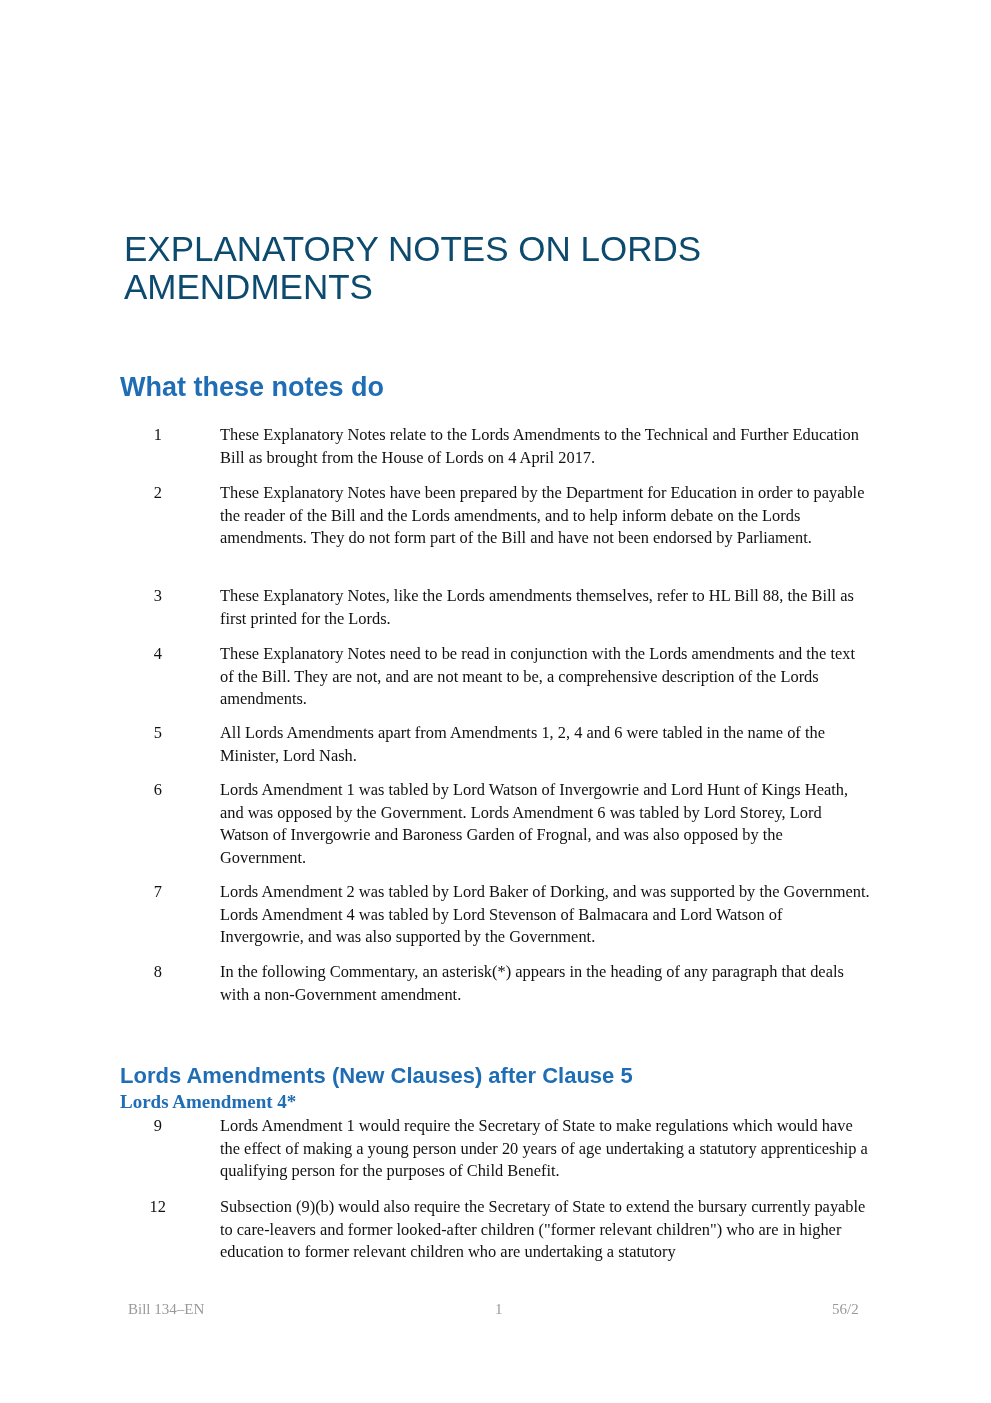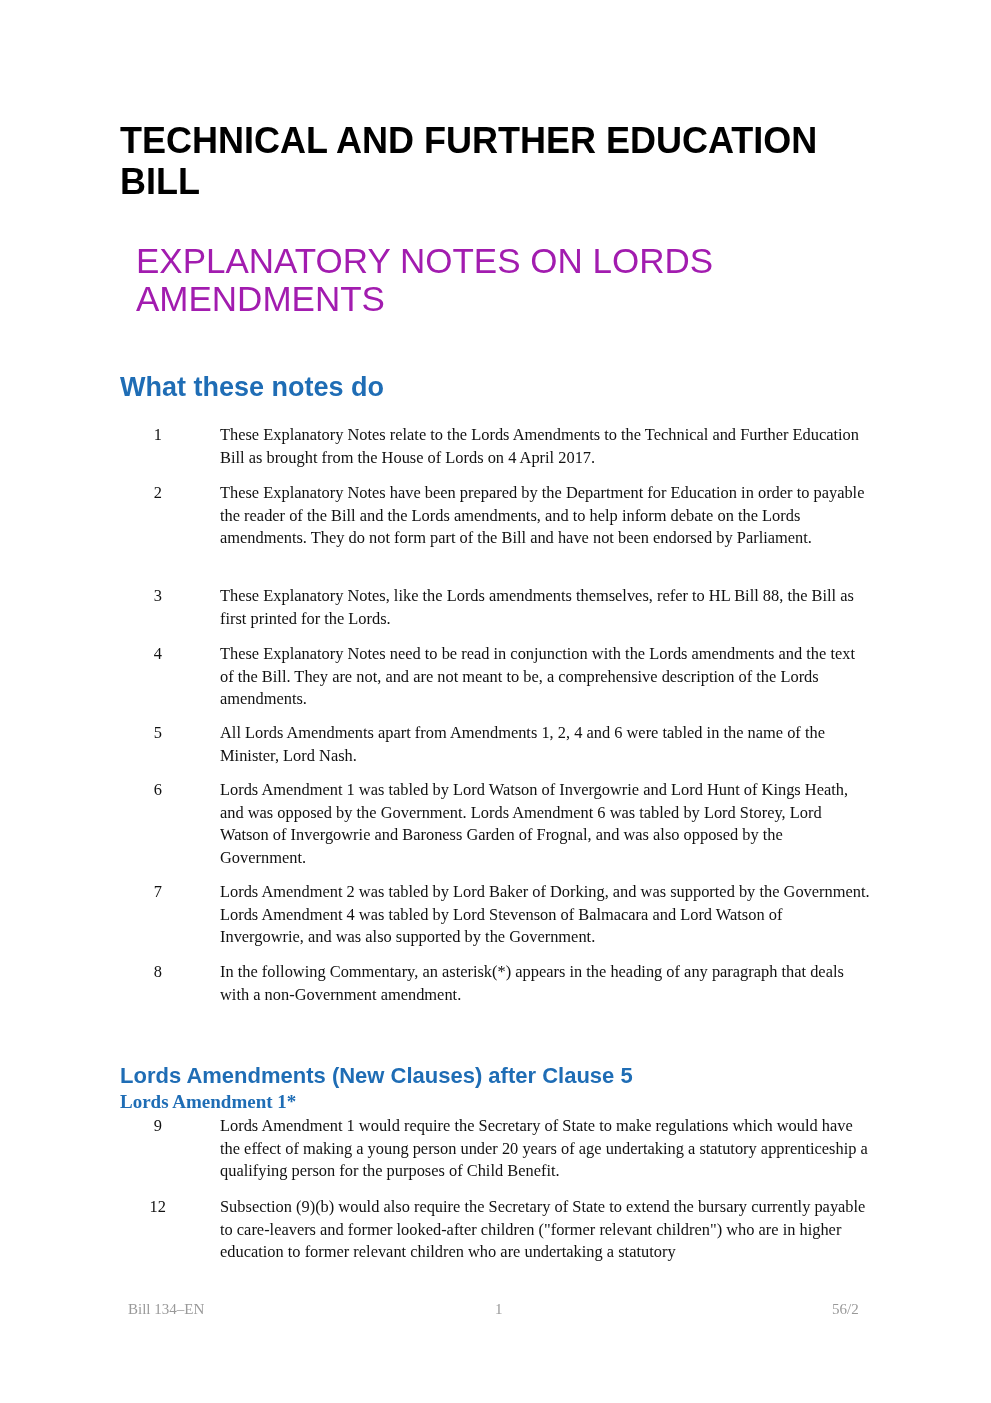--- a/index.html
+++ b/index.html
@@ -6,21 +6,21 @@
   body { width: 991px; height: 1403px; position: relative; overflow: hidden; }
   .page { position: absolute; left: 0; top: 0; width: 991px; height: 1403px; }
   .title {
     position: absolute; left: 120px; top: 120px; width: 760px;
     font-family: "Liberation Sans", sans-serif; font-weight: bold;
     font-size: 36px; line-height: 41px; color: #000; margin: 0;
   }
   .subtitle {
     position: absolute; left: 120px; top: 226px; width: 760px;
     font-family: "Liberation Sans", sans-serif; font-weight: normal;
-    font-size: 35px; line-height: 38px; color: #a21caf; margin: 16px;
+    font-size: 35px; line-height: 38px; color: #0c4a6e; margin: 4px;
   }
   .h1 {
     font-family: Liberation Sans, sans-serif; font-weight: bold;
     color: #1f6db5; margin: 0; position: absolute; left: 120px;
   }
   .h1.big { font-size: 27px; line-height: 32px; }
   .h2 { font-size: 22px; line-height: 26px; }
   .h3 {
     position: absolute; left: 120px; font-family: "Liberation Serif", serif;
     font-size: 19px; line-height: 22px; color: #1f6db5; margin: 0;
@@ -35,21 +35,20 @@
   .para .txt { flex: 1; margin-left: 40px; }
   .footer {
     position: absolute; top: 1301px; font-family: "Liberation Serif", serif;
     font-size: 15px; color: #999;
   }
 </style>
 </head>
 <body>
 
 <div class="page">
-  <h1 class="title">TECHNICAL AND FURTHER EDUCATION BILL</h1>
   <h2 class="subtitle">EXPLANATORY NOTES ON LORDS AMENDMENTS</h2>
 
   <h3 class="h1 big" style="top:371px;">What these notes do</h3>
 
   <div class="para" style="top:424px;">
     <span class="num single">1</span>
     <span class="txt">These Explanatory Notes relate to the Lords Amendments to the Technical and Further Education Bill as brought from the House of Lords on 4 April 2017.</span>
   </div>
   <div class="para" style="top:482px;">
     <span class="num single">2</span>
@@ -74,21 +73,21 @@
   <div class="para" style="top:881px;">
     <span class="num single">7</span>
     <span class="txt">Lords Amendment 2 was tabled by Lord Baker of Dorking, and was supported by the Government. Lords Amendment 4 was tabled by Lord Stevenson of Balmacara and Lord Watson of Invergowrie, and was also supported by the Government.</span>
   </div>
   <div class="para" style="top:961px;">
     <span class="num single">8</span>
     <span class="txt">In the following Commentary, an asterisk(*) appears in the heading of any paragraph that deals with a non-Government amendment.</span>
   </div>
 
   <h4 class="h1 h2" style="top:1063px;">Lords Amendments (New Clauses) after Clause 5</h4>
-  <h5 class="h3" style="top:1091px;">Lords Amendment 1*</h5>
+  <h5 class="h3" style="top:1091px;">Lords Amendment 4*</h5>
 
   <div class="para" style="top:1115px;">
     <span class="num single">9</span>
     <span class="txt">Lords Amendment 1 would require the Secretary of State to make regulations which would have the effect of making a young person under 20 years of age undertaking a statutory apprenticeship a qualifying person for the purposes of Child Benefit.</span>
   </div>
   <div class="para" style="top:1196px;">
     <span class="num">12</span>
     <span class="txt">Subsection (9)(b) would also require the Secretary of State to extend the bursary currently payable to care-leavers and former looked-after children ("former relevant children") who are in higher education to former relevant children who are undertaking a statutory</span>
   </div>
 

